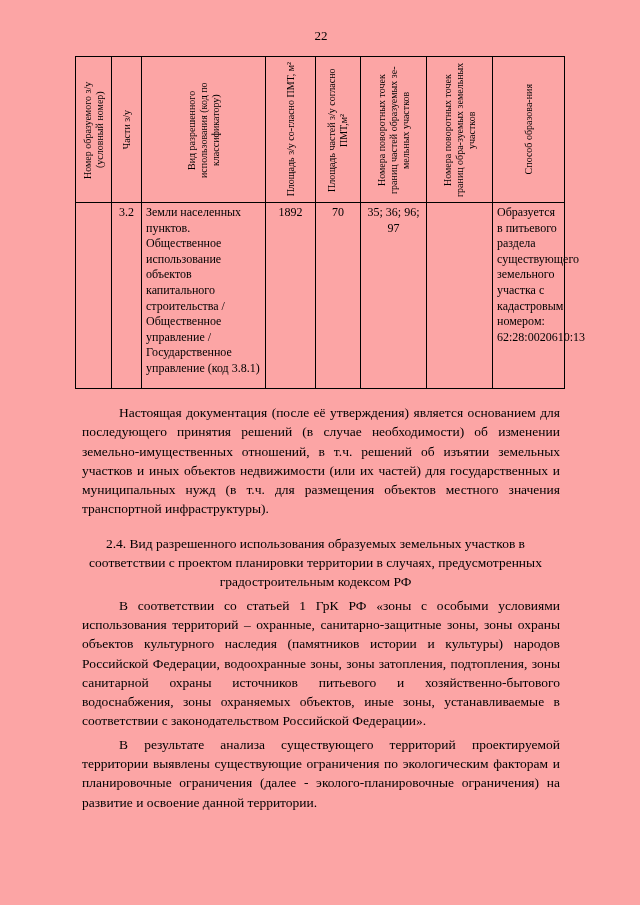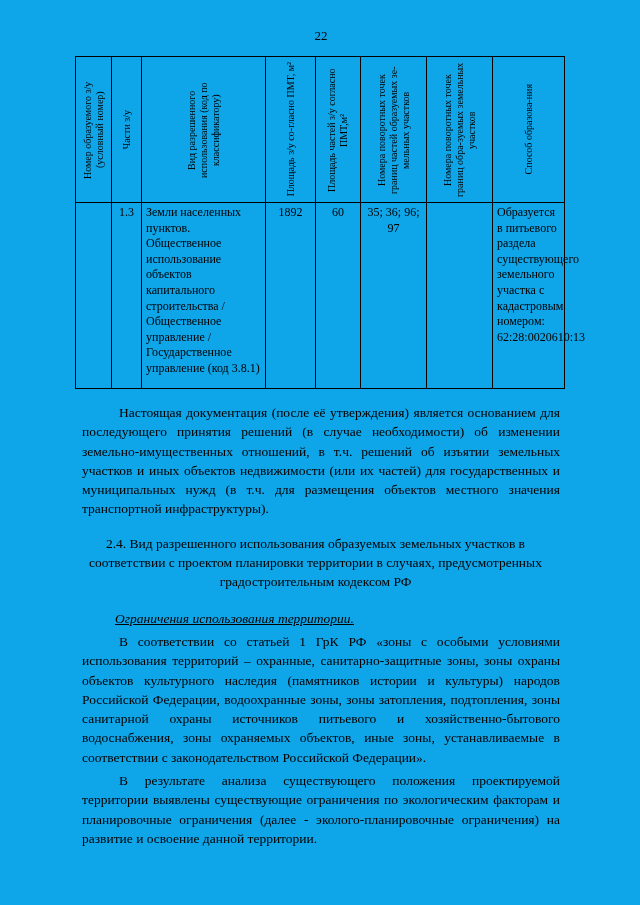--- a/index.html
+++ b/index.html
@@ -4,21 +4,21 @@
 <style>
   * { box-sizing: border-box; }
   html, body { margin: 0; padding: 0; }
   body {
     width: 640px; height: 905px; background: #ffffff;
     font-family: "Liberation Serif", "DejaVu Serif", serif;
     color: #000000;
   }
   .page {
     position: relative; width: 640px; height: 905px;
-    background: #0ea5e9;
+    background: #fca5a5;
     padding: 28px 76px 16px 78px; overflow: hidden;
   }
   .page-number { text-align: center; font-size: 13px; margin: 0 0 12px 0; }
 
   table.plots {
     border-collapse: collapse; table-layout: fixed;
     width: 489px; margin-left: -3px;
   }
   table.plots th, table.plots td { border: 1px solid #000; }
   table.plots th {
@@ -104,37 +104,36 @@
           <span class="vert">Номера поворотных точек границ обра-зуемых земельных участков</span>
         </th>
         <th>
           <span class="vert">Способ образова-ния</span>
         </th>
       </tr>
     </thead>
     <tbody>
       <tr class="data-row">
         <td class="center"></td>
-        <td class="center">1.3</td>
+        <td class="center">3.2</td>
         <td>Земли населенных пунктов. Общественное использование объектов капитального строительства / Общественное управление / Государственное управление (код 3.8.1)</td>
         <td class="center">1892</td>
-        <td class="center">60</td>
+        <td class="center">70</td>
         <td class="center">35; 36; 96; 97</td>
         <td></td>
         <td>Образуется в питьевого раздела существующего земельного участка с кадастровым номером: 62:28:0020610:13</td>
       </tr>
     </tbody>
   </table>
 
   <div class="body-text">
     <p class="para">Настоящая документация (после её утверждения) является основанием для последующего принятия решений (в случае необходимости) об изменении земельно-имущественных отношений, в т.ч. решений об изъятии земельных участков и иных объектов недвижимости (или их частей) для государственных и муниципальных нужд (в т.ч. для размещения объектов местного значения транспортной инфраструктуры).</p>
 
     <h2 class="section-heading">2.4. Вид разрешенного использования образуемых земельных участков в соответствии с проектом планировки территории в случаях, предусмотренных градостроительным кодексом РФ</h2>
 
-    <p class="sub-heading">Ограничения использования территории.</p>
 
     <p class="para">В соответствии со статьей 1 ГрК РФ «зоны с особыми условиями использования территорий – охранные, санитарно-защитные зоны, зоны охраны объектов культурного наследия (памятников истории и культуры) народов Российской Федерации, водоохранные зоны, зоны затопления, подтопления, зоны санитарной охраны источников питьевого и хозяйственно-бытового водоснабжения, зоны охраняемых объектов, иные зоны, устанавливаемые в соответствии с законодательством Российской Федерации».</p>
 
 
-    <p class="para">В результате анализа существующего положения проектируемой территории выявлены существующие ограничения по экологическим факторам и планировочные ограничения (далее - эколого-планировочные ограничения) на развитие и освоение данной территории.</p>
+    <p class="para">В результате анализа существующего территорий проектируемой территории выявлены существующие ограничения по экологическим факторам и планировочные ограничения (далее - эколого-планировочные ограничения) на развитие и освоение данной территории.</p>
   </div>
 
 </div>
 
 </body></html>

